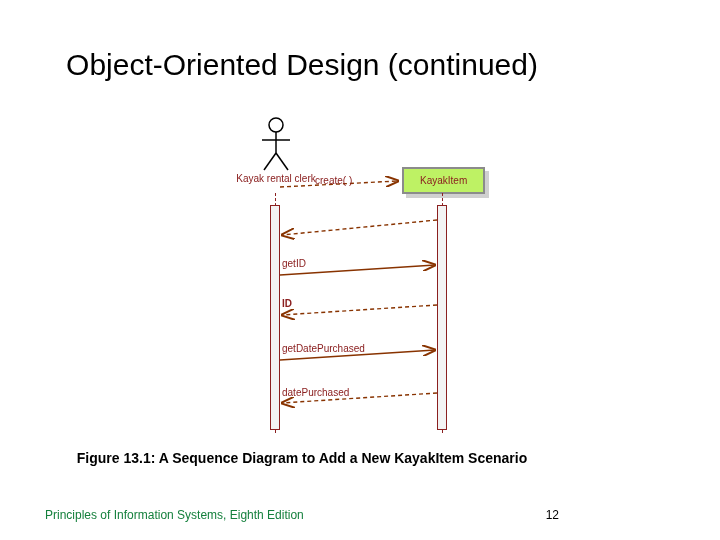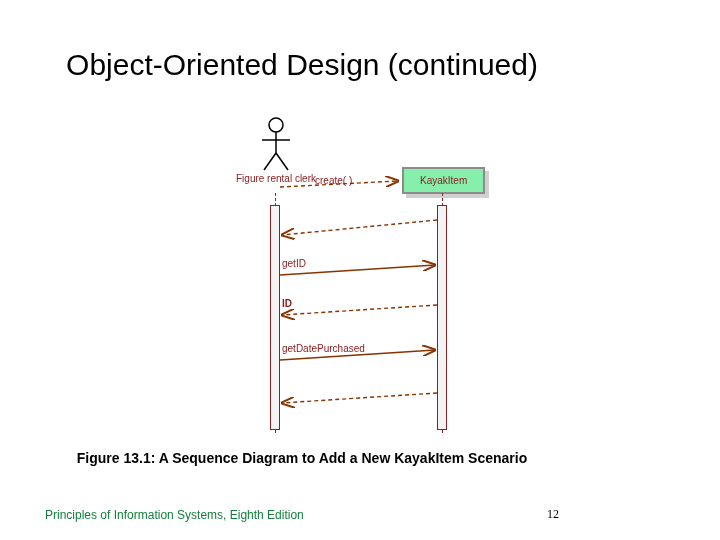--- a/index.html
+++ b/index.html
@@ -4,56 +4,56 @@
 <style>
   * { box-sizing: border-box; margin: 0; padding: 0; }
   html, body { width: 720px; height: 540px; background: #fff; font-family: Arial, Helvetica, sans-serif; }
   .slide { position: relative; width: 604px; height: 540px; }
   .title { position: absolute; top: 48px; left: 0; right: 0; text-align: center; font-size: 30px; color: #000; }
   .diagram { position: absolute; top: 115px; left: 170px; width: 380px; height: 320px; }
   .actor { position: absolute; top: 0; left: 56px; width: 100px; text-align: center; }
   .actor svg { width: 40px; height: 58px; }
   .actor-label { font-size: 10px; color: #8b2020; margin-top: -4px; }
   .obj-box-wrap { position: absolute; top: 52px; left: 232px; }
-  .obj-box { border: 2px solid #8b8b8b; background: #86efac; box-shadow: 4px 4px 0 #d0d0d0; padding: 6px 16px; font-size: 10px; color: #8b2020; }
+  .obj-box { border: 2px solid #8b8b8b; background: #bef264; box-shadow: 4px 4px 0 #d0d0d0; padding: 6px 16px; font-size: 10px; color: #8b2020; }
   .lifeline { position: absolute; top: 78px; width: 0; border-left: 1px dashed #8b2020; height: 240px; }
   .ll-actor { left: 105px; }
   .ll-obj { left: 272px; }
   .activation { position: absolute; width: 10px; background: #f3f3f3; border: 1px solid #8b2020; }
   .act-actor { left: 100px; top: 90px; height: 225px; }
   .act-obj { left: 267px; top: 90px; height: 225px; }
   .msg-label { position: absolute; font-size: 10px; color: #8b2020; width: 150px; left: 112px; }
   .create-label { top: 60px; left: 145px; width: 70px; }
   .l-getid { top: 143px; }
   .l-id { top: 183px; font-weight: bold; }
   .l-getdate { top: 228px; }
   .l-datep { top: 272px; }
   .caption { position: absolute; top: 450px; left: 0; right: 0; text-align: center; font-size: 14px; font-weight: bold; color: #000; }
   .footer-left { position: absolute; bottom: 18px; left: 45px; font-size: 12px; color: #15803d; }
-  .footer-right { position: absolute; bottom: 18px; right: 45px; font-size: 12px; color: #000; font-family: Liberation Serif, serif; }
+  .footer-right { position: absolute; bottom: 18px; right: 45px; font-size: 12px; color: #000; }
   .arrows { position: absolute; top: 0; left: 0; width: 380px; height: 320px; }
 </style>
 </head>
 <body>
 
 <div class="slide">
 
   <div class="title">Object-Oriented Design (continued)</div>
 
   <div class="diagram">
 
     <div class="actor">
       <svg viewBox="0 0 40 58">
         <circle cx="20" cy="10" r="7" fill="none" stroke="#000" stroke-width="1.5"></circle>
         <line x1="20" y1="17" x2="20" y2="38" stroke="#000" stroke-width="1.5"></line>
         <line x1="6" y1="25" x2="34" y2="25" stroke="#000" stroke-width="1.5"></line>
         <line x1="20" y1="38" x2="8" y2="55" stroke="#000" stroke-width="1.5"></line>
         <line x1="20" y1="38" x2="32" y2="55" stroke="#000" stroke-width="1.5"></line>
       </svg>
-      <div class="actor-label">Figure rental clerk</div>
+      <div class="actor-label">Kayak rental clerk</div>
     </div>
 
     <div class="obj-box-wrap">
       <div class="obj-box">KayakItem</div>
     </div>
 
     <div class="lifeline ll-actor"></div>
     <div class="lifeline ll-obj"></div>
 
     <div class="activation act-actor"></div>
@@ -76,19 +76,20 @@
 
       <line x1="110" y1="245" x2="265" y2="235" stroke="#830" stroke-width="1.4" marker-end="url(#ah)"></line>
 
       <line x1="267" y1="278" x2="112" y2="288" stroke="#830" stroke-width="1.4" stroke-dasharray="4,3" marker-end="url(#ah)"></line>
     </svg>
 
     <div class="msg-label create-label">create( )</div>
     <div class="msg-label l-getid">getID</div>
     <div class="msg-label l-id">ID</div>
     <div class="msg-label l-getdate">getDatePurchased</div>
+    <div class="msg-label l-datep">datePurchased</div>
 
   </div>
 
   <div class="caption">Figure 13.1: A Sequence Diagram to Add a New KayakItem Scenario</div>
   <div class="footer-left">Principles of Information Systems, Eighth Edition</div>
   <div class="footer-right">12</div>
 </div>
 
 </body></html>

